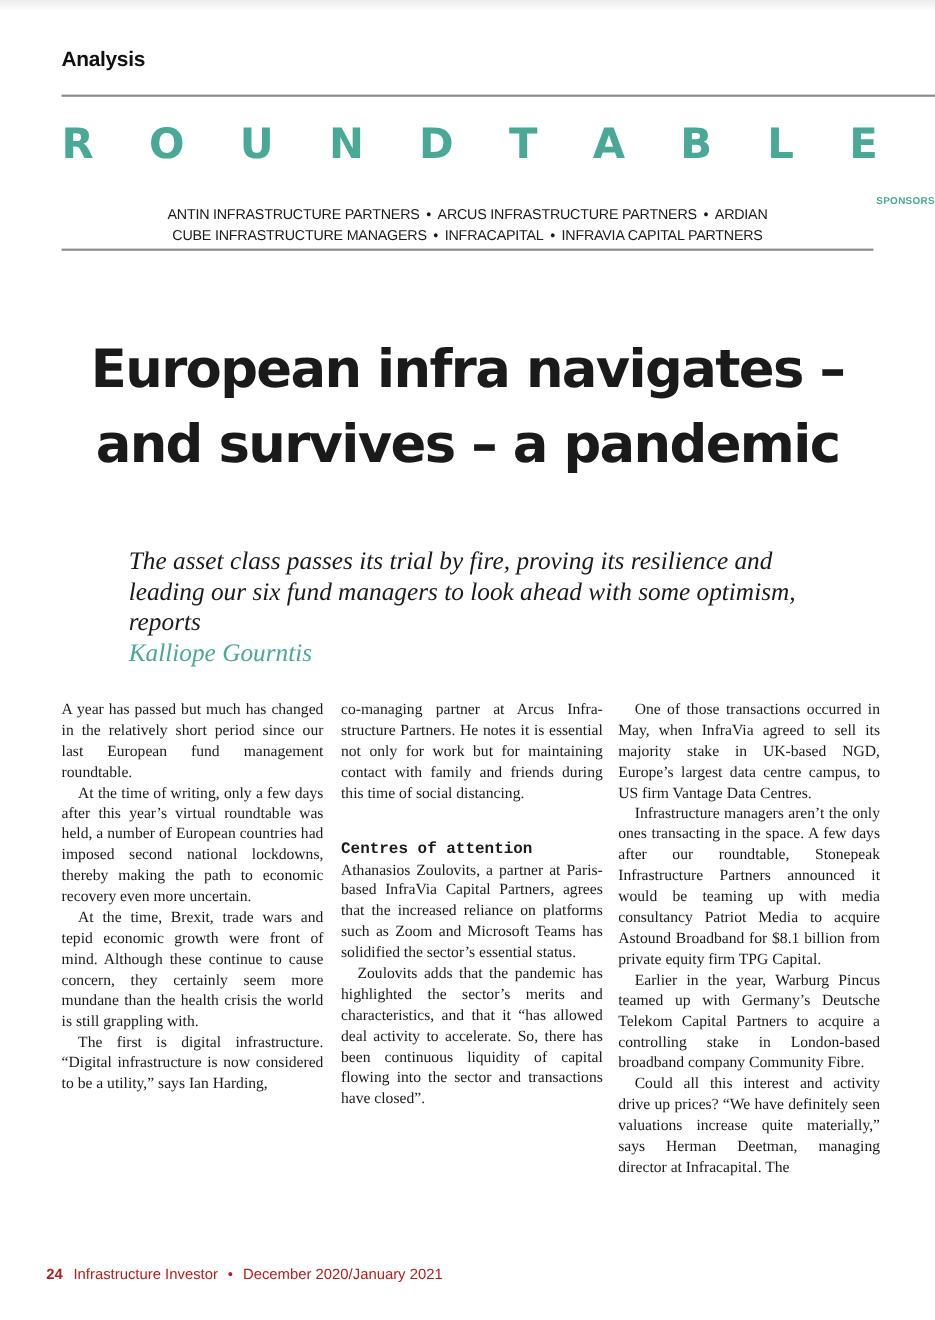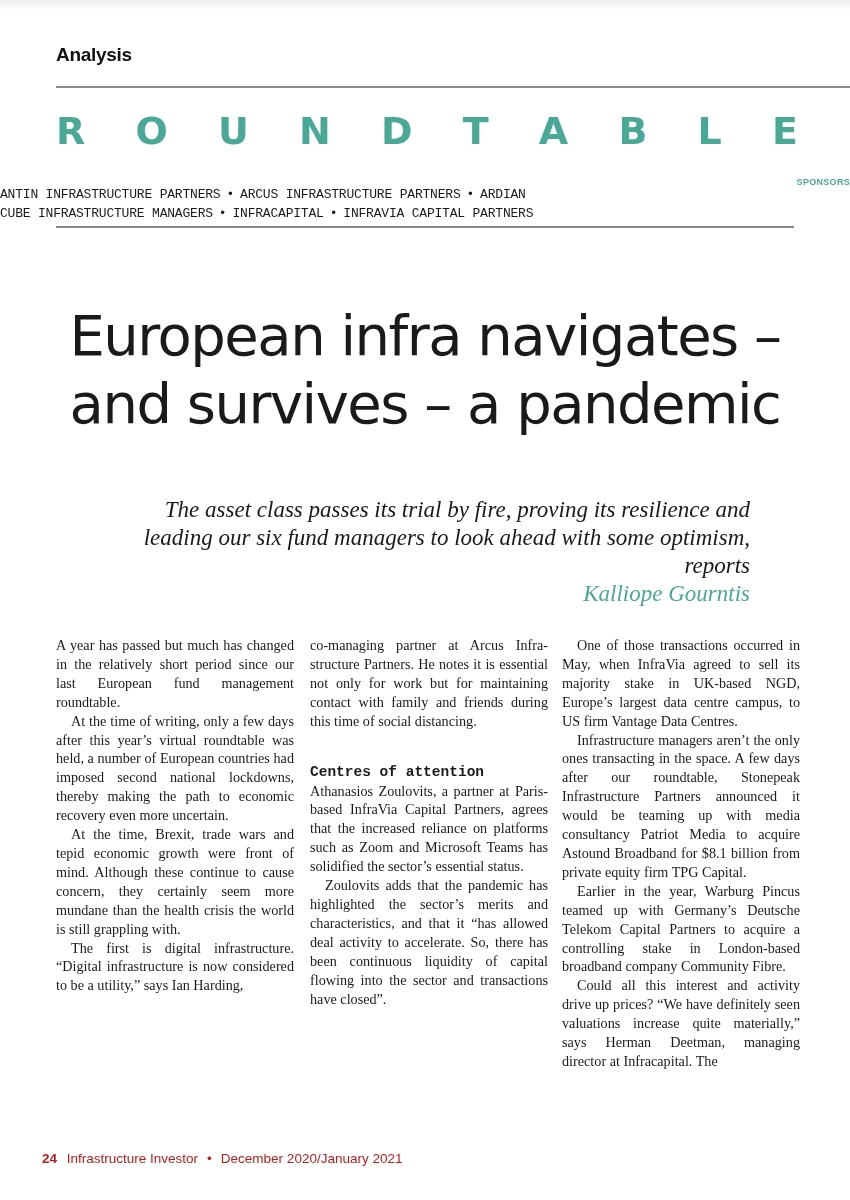--- a/index.html
+++ b/index.html
@@ -2,25 +2,25 @@
 <html><head>
 <meta charset="utf-8">
 <style>
   html,body{margin:0;padding:0;}
   body{width:850px;height:1200px;position:relative;background:#fff;overflow:hidden;color:#1a1a1a;}
   .topshade{position:absolute;left:0;top:0;width:850px;height:10px;background:linear-gradient(#ececec,#fff);}
   .section-label{position:absolute;left:56px;top:44px;font-family:"Liberation Sans",sans-serif;font-weight:bold;font-size:19px;letter-spacing:-0.3px;color:#111;}
   .rule-top{position:absolute;left:56px;top:86px;width:794px;height:2px;background:#8c8c8c;}
   .roundtable{position:absolute;left:56px;top:112px;width:742px;display:flex;justify-content:space-between;font-family:"DejaVu Sans",sans-serif;font-weight:bold;font-size:38px;color:#4aa896;line-height:1;}
   .sponsors-label{position:absolute;left:0;width:850px;top:177px;text-align:right;font-family:"Liberation Sans",sans-serif;font-weight:bold;font-size:9px;color:#4aa896;letter-spacing:0.3px;}
-  .sponsor-line{position:absolute;left:0;width:850px;font-family:Liberation Mono, monospace;font-size:13px;color:#1a1a1a;letter-spacing:-0.2px;}
+  .sponsor-line{position:absolute;left:0;width:850px;text-align:center;font-family:Liberation Sans, sans-serif;font-size:13px;color:#1a1a1a;letter-spacing:-0.2px;}
   .sponsor-line span.sep{margin:0 6px;}
   .rule-bottom{position:absolute;left:56px;top:226px;width:738px;height:2px;background:#8c8c8c;}
-  .headline{position:absolute;left:0;width:850px;top:302px;text-align:center;font-family:"DejaVu Sans",sans-serif;font-weight:400;font-size:56px;line-height:68px;color:#1a1a1a;letter-spacing:-1.5px;}
-  .standfirst{position:absolute;left:100px;width:650px;top:496px;text-align:right;font-family:"Liberation Serif",serif;font-style:italic;font-size:23px;line-height:28px;color:#1a1a1a;}
+  .headline{position:absolute;left:0;width:850px;top:302px;text-align:center;font-family:"DejaVu Sans",sans-serif;font-weight:700;font-size:48px;line-height:68px;color:#1a1a1a;letter-spacing:-1.5px;}
+  .standfirst{position:absolute;left:117px;width:650px;top:496px;text-align:left;font-family:"Liberation Serif",serif;font-style:italic;font-size:23px;line-height:28px;color:#1a1a1a;}
   .author{color:#4aa896;display:block;}
   .col{position:absolute;top:636px;width:238px;font-family:"Liberation Serif",serif;font-size:14.2px;line-height:18.9px;color:#1a1a1a;text-align:justify;hyphens:manual;}
   .col p{margin:0;text-indent:15px;}
   .col p.noindent{text-indent:0;}
   .c1{left:56px;}
   .c2{left:310px;}
   .c3{left:562px;}
   .subhead{font-family:Liberation Mono, monospace;font-weight:bold;font-size:14.5px;line-height:19px;margin-top:32px;color:#1a1a1a;text-align:left;}
   .footer{position:absolute;left:42px;top:1151px;font-family:"Liberation Sans",sans-serif;font-size:13.5px;color:#b91c1c;}
   .footer .pg{font-weight:bold;margin-right:6px;}

